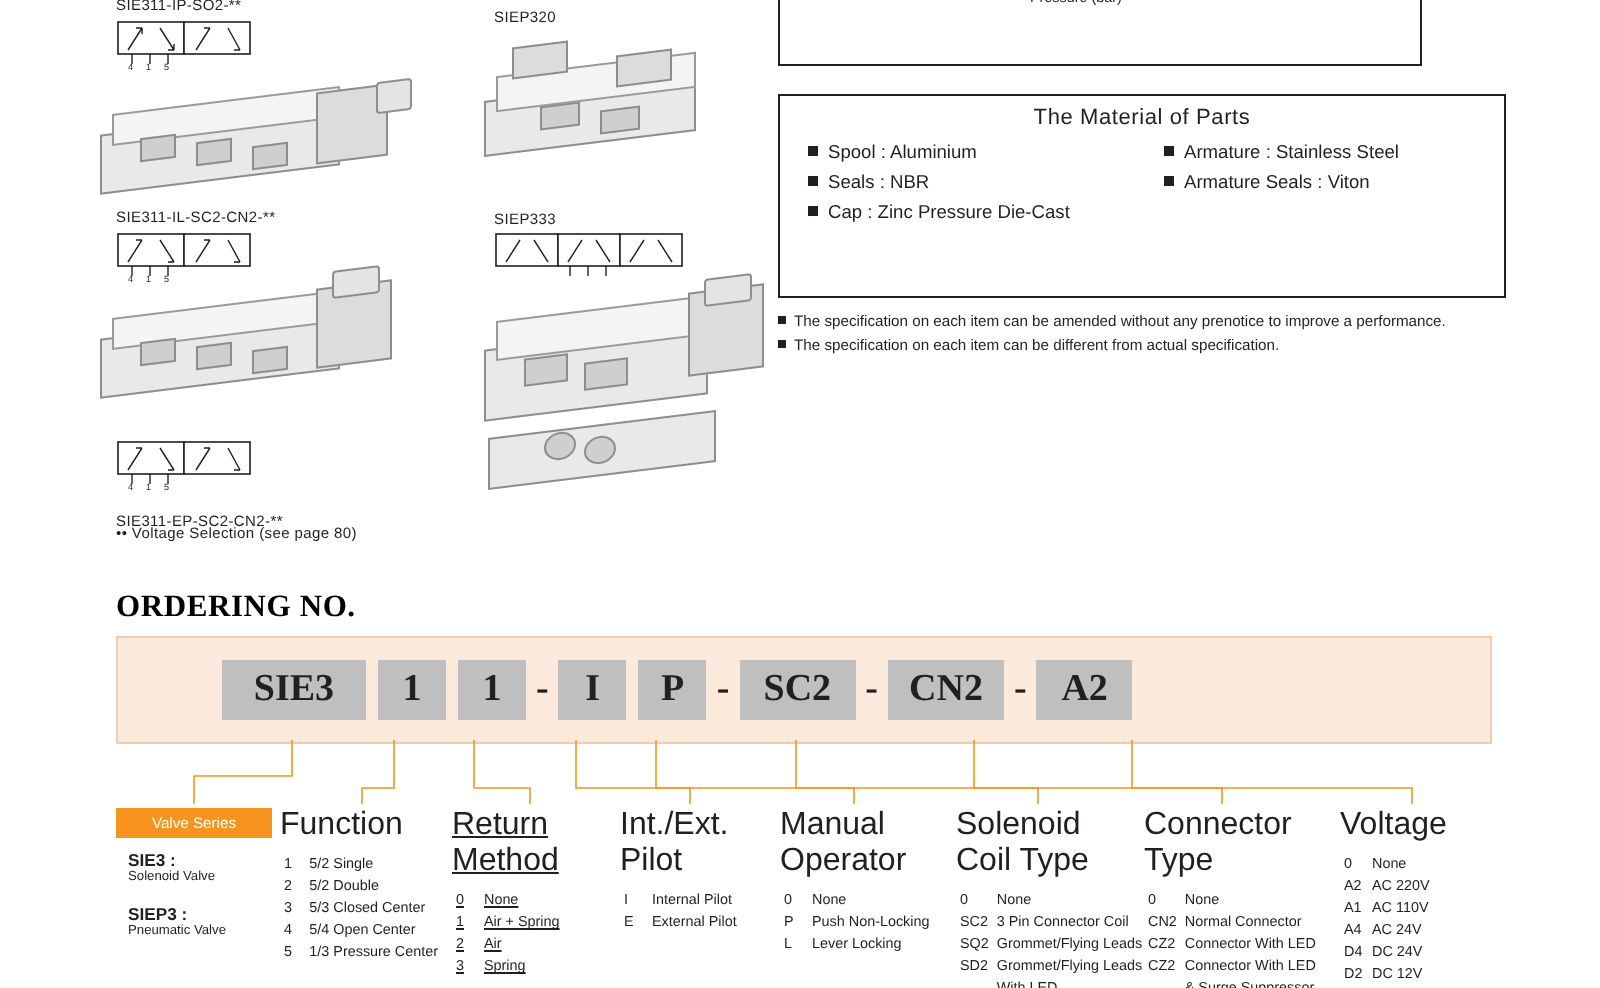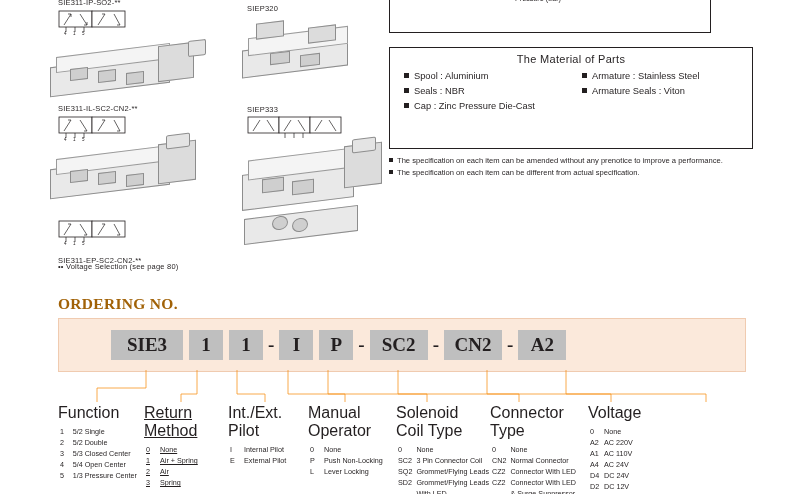--- a/index.html
+++ b/index.html
@@ -28,21 +28,21 @@
 
   .notes{position:absolute;font-size:7.6px;line-height:12px;color:#231f20;}
   .notes .sq{width:4px;height:4px;margin-right:4px;}
 
   
   .chart{position:absolute;border:1px solid #231f20;border-top:none;background:#fff;}
   .chart-inner{position:relative;width:100%;height:100%;}
   .xlabel{position:absolute;font-size:7.2px;}
 
   
-  .ordering-title{position:absolute;font-family:"Liberation Serif",serif;font-weight:bold;font-size:15.5px;color:#a16207;letter-spacing:.3px;}
+  .ordering-title{position:absolute;font-family:"Liberation Serif",serif;font-weight:bold;font-size:15.5px;color:#000000;letter-spacing:.3px;}
   .codebar{position:absolute;background:#fbe9db;border:1px solid #f0cbb0;display:flex;align-items:center;}
   .code-cell{background:#bfbfbf;color:#231f20;font-family:"Liberation Serif",serif;font-weight:bold;font-size:19px;display:flex;align-items:center;justify-content:center;height:30px;}
   .code-dash{font-family:"Liberation Serif",serif;font-weight:bold;font-size:19px;padding:0 5px;}
 
   
   .legend{position:absolute;display:flex;align-items:flex-start;}
   .lt{border-collapse:collapse;}
   .lt td{font-size:7.2px;border:none;padding:1px 3px 1px 2px;vertical-align:top;color:#231f20;white-space:nowrap;}
   .lt td.k{width:10px;text-align:left;padding-right:2px;}
   .grpcol{display:flex;flex-direction:column;margin-right:4px;}
@@ -231,20 +231,33 @@
       <div class="code-cell" style="width:58px;">SC2</div>
       <div class="code-dash">-</div>
       <div class="code-cell" style="width:58px;">CN2</div>
       <div class="code-dash">-</div>
       <div class="code-cell" style="width:48px;">A2</div>
     </div>
   </div>
 
   <div class="legend" style="left:58px;top:404px;">
 
+    <div class="grpcol" style="width:78px;">
+      <div class="hd" style="background:#f7941e;color:#fff;font-size:7.6px;text-align:center;padding:3px 2px;">Valve Series</div>
+      <div style="padding:6px 2px 0 6px;">
+        <div style="margin-bottom:10px;">
+          <div class="series-lbl">SIE3 :</div>
+          <div class="series-sub">Solenoid Valve</div>
+        </div>
+        <div>
+          <div class="series-lbl">SIEP3 :</div>
+          <div class="series-sub">Pneumatic Valve</div>
+        </div>
+      </div>
+    </div>
 
     <div class="grpcol" style="width:82px;">
       <div class="hd">Function</div>
       <table class="lt" style="margin-top:4px;">
         <tbody>
             <tr>
               <td class="k">1</td>
               <td>5/2 Single</td>
             </tr>
         <tr>

